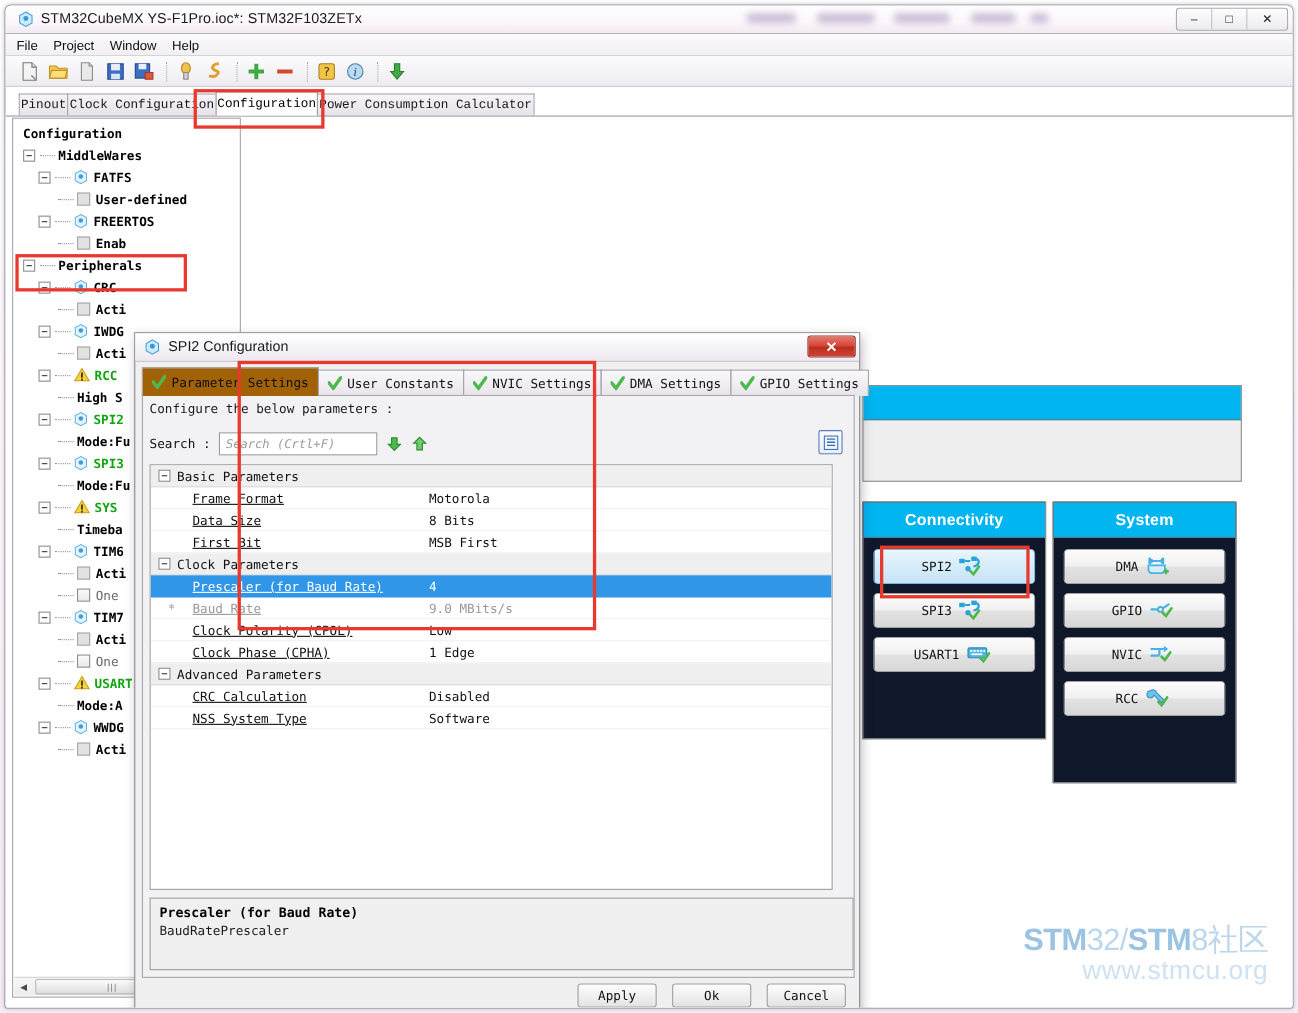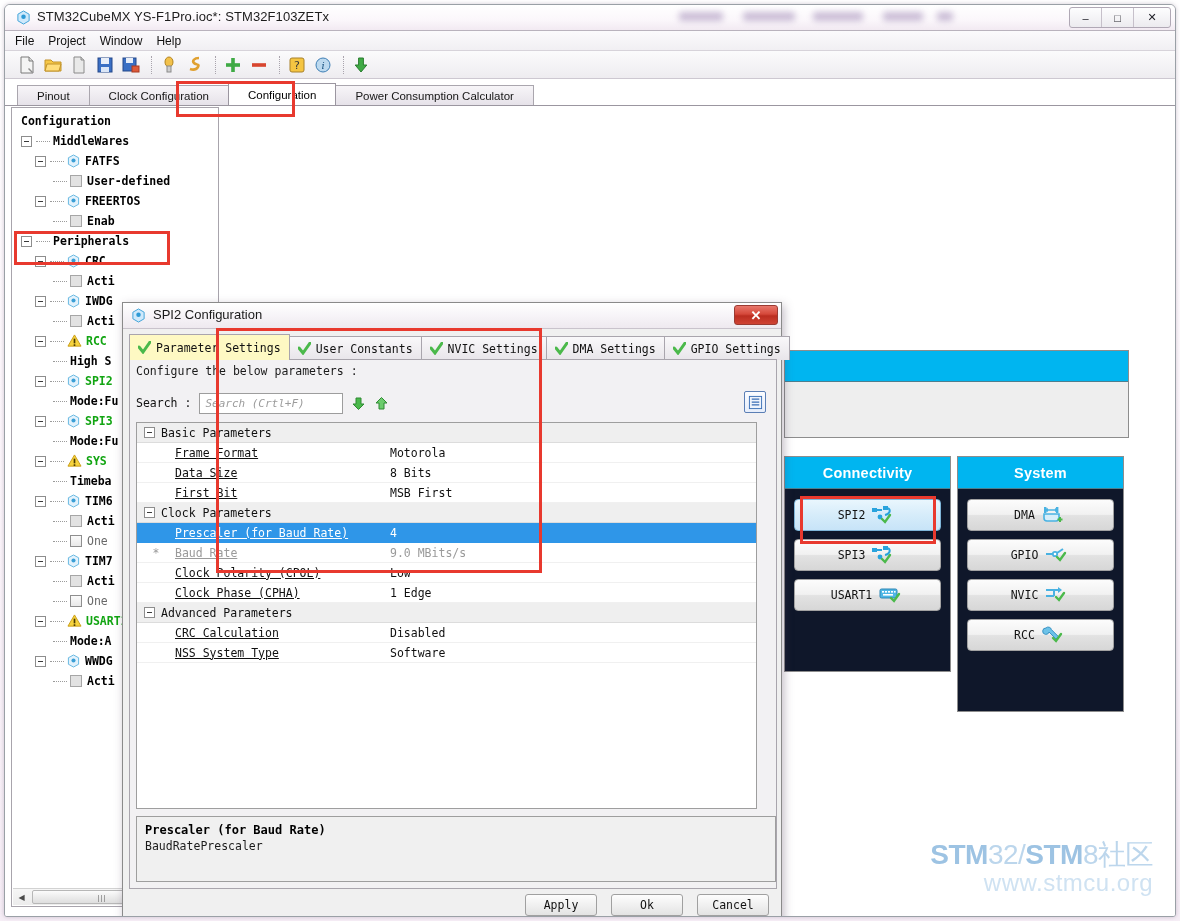--- a/index.html
+++ b/index.html
@@ -74,22 +74,22 @@
   .tb-ico { width: 20px; height: 20px; margin-right: 6px; position: relative; }
   .tb-sep { width: 1px; height: 18px; margin: 0 7px 0 4px;
             border-left: 1px dotted #a9a4ad; }
 
   
   .tabstrip {
     position: absolute; left: 0; top: 78px; width: 1172px; height: 22px;
     display: flex; align-items: flex-end; padding-left: 12px;
   }
   .tab {
-    height: 20px; padding: 0 19px; display: flex; align-items: center;
-    font-family: Liberation Sans, sans-serif; font-size: 11.5px; color: #161616;
+    height: 20px; padding: 0 1px; display: flex; align-items: center;
+    font-family: Liberation Mono, monospace; font-size: 11.5px; color: #161616;
     border: 1px solid #aaa6ae; border-bottom: none;
     background: linear-gradient(180deg,#f7f5f8,#e6e2e9);
     margin-right: -1px; white-space: nowrap;
   }
   .tab.active {
     background: #ffffff; height: 22px; color: #000;
     border-color: #9b96a0; z-index: 3;
   }
 
   
@@ -228,21 +228,21 @@
     position: absolute; left: 6px; top: 31px; width: 648px; height: 26px;
     display: flex; align-items: flex-end;
   }
   .dtab {
     height: 24px; padding: 0 8px; display: flex; align-items: center; gap: 5px;
     font-family: "DejaVu Sans Mono", monospace; font-size: 11.5px; color: #111;
     border: 1px solid #a9a5ad; border-bottom: none;
     background: linear-gradient(180deg,#f9f8fa,#e8e5ea);
     margin-right: -1px; white-space: nowrap;
   }
-  .dtab.active { background: #fef9c3; height: 26px; z-index: 2; }
+  .dtab.active { background: #a16207; height: 26px; z-index: 2; }
   .check {
     display: inline-block; width: 13px; height: 13px; position: relative; flex: 0 0 auto;
   }
   .dlg-body {
     position: absolute; left: 6px; top: 56px; width: 648px; height: 530px;
     border: 1px solid #a9a5ad; background: #f2f1f3; border-top-color:#a9a5ad;
   }
   .cfg-note {
     position: absolute; left: 6px; top: 4px;
     font-family: "DejaVu Sans Mono", monospace; font-size: 11.5px; color: #1a1a1a;

